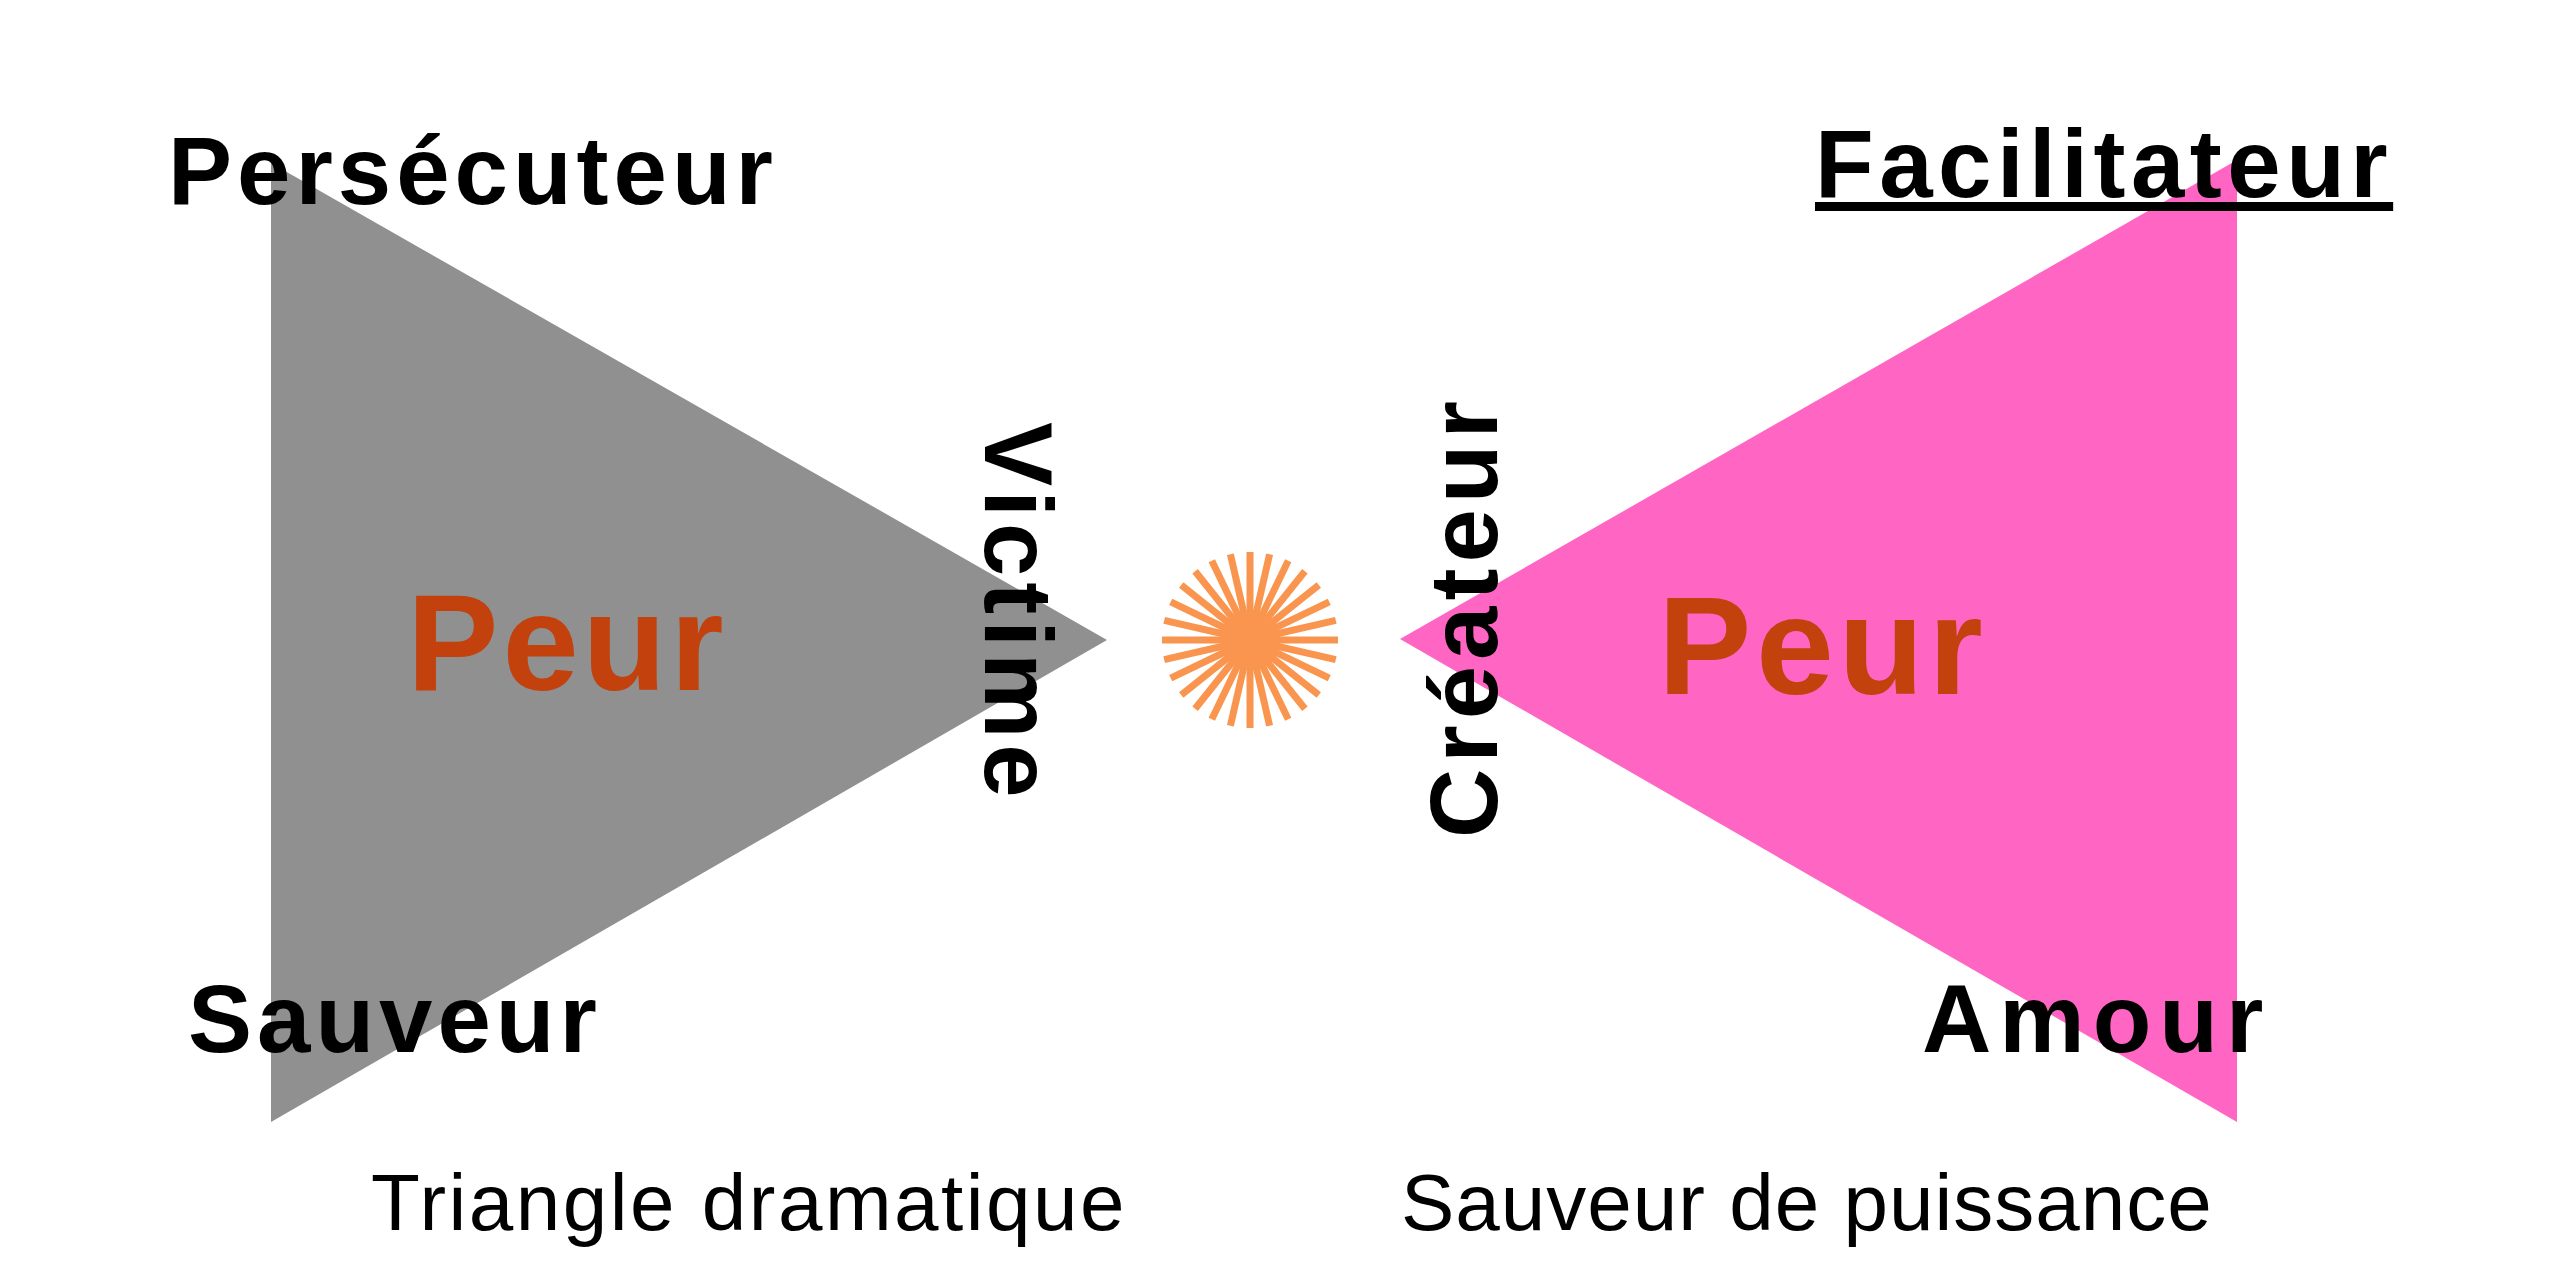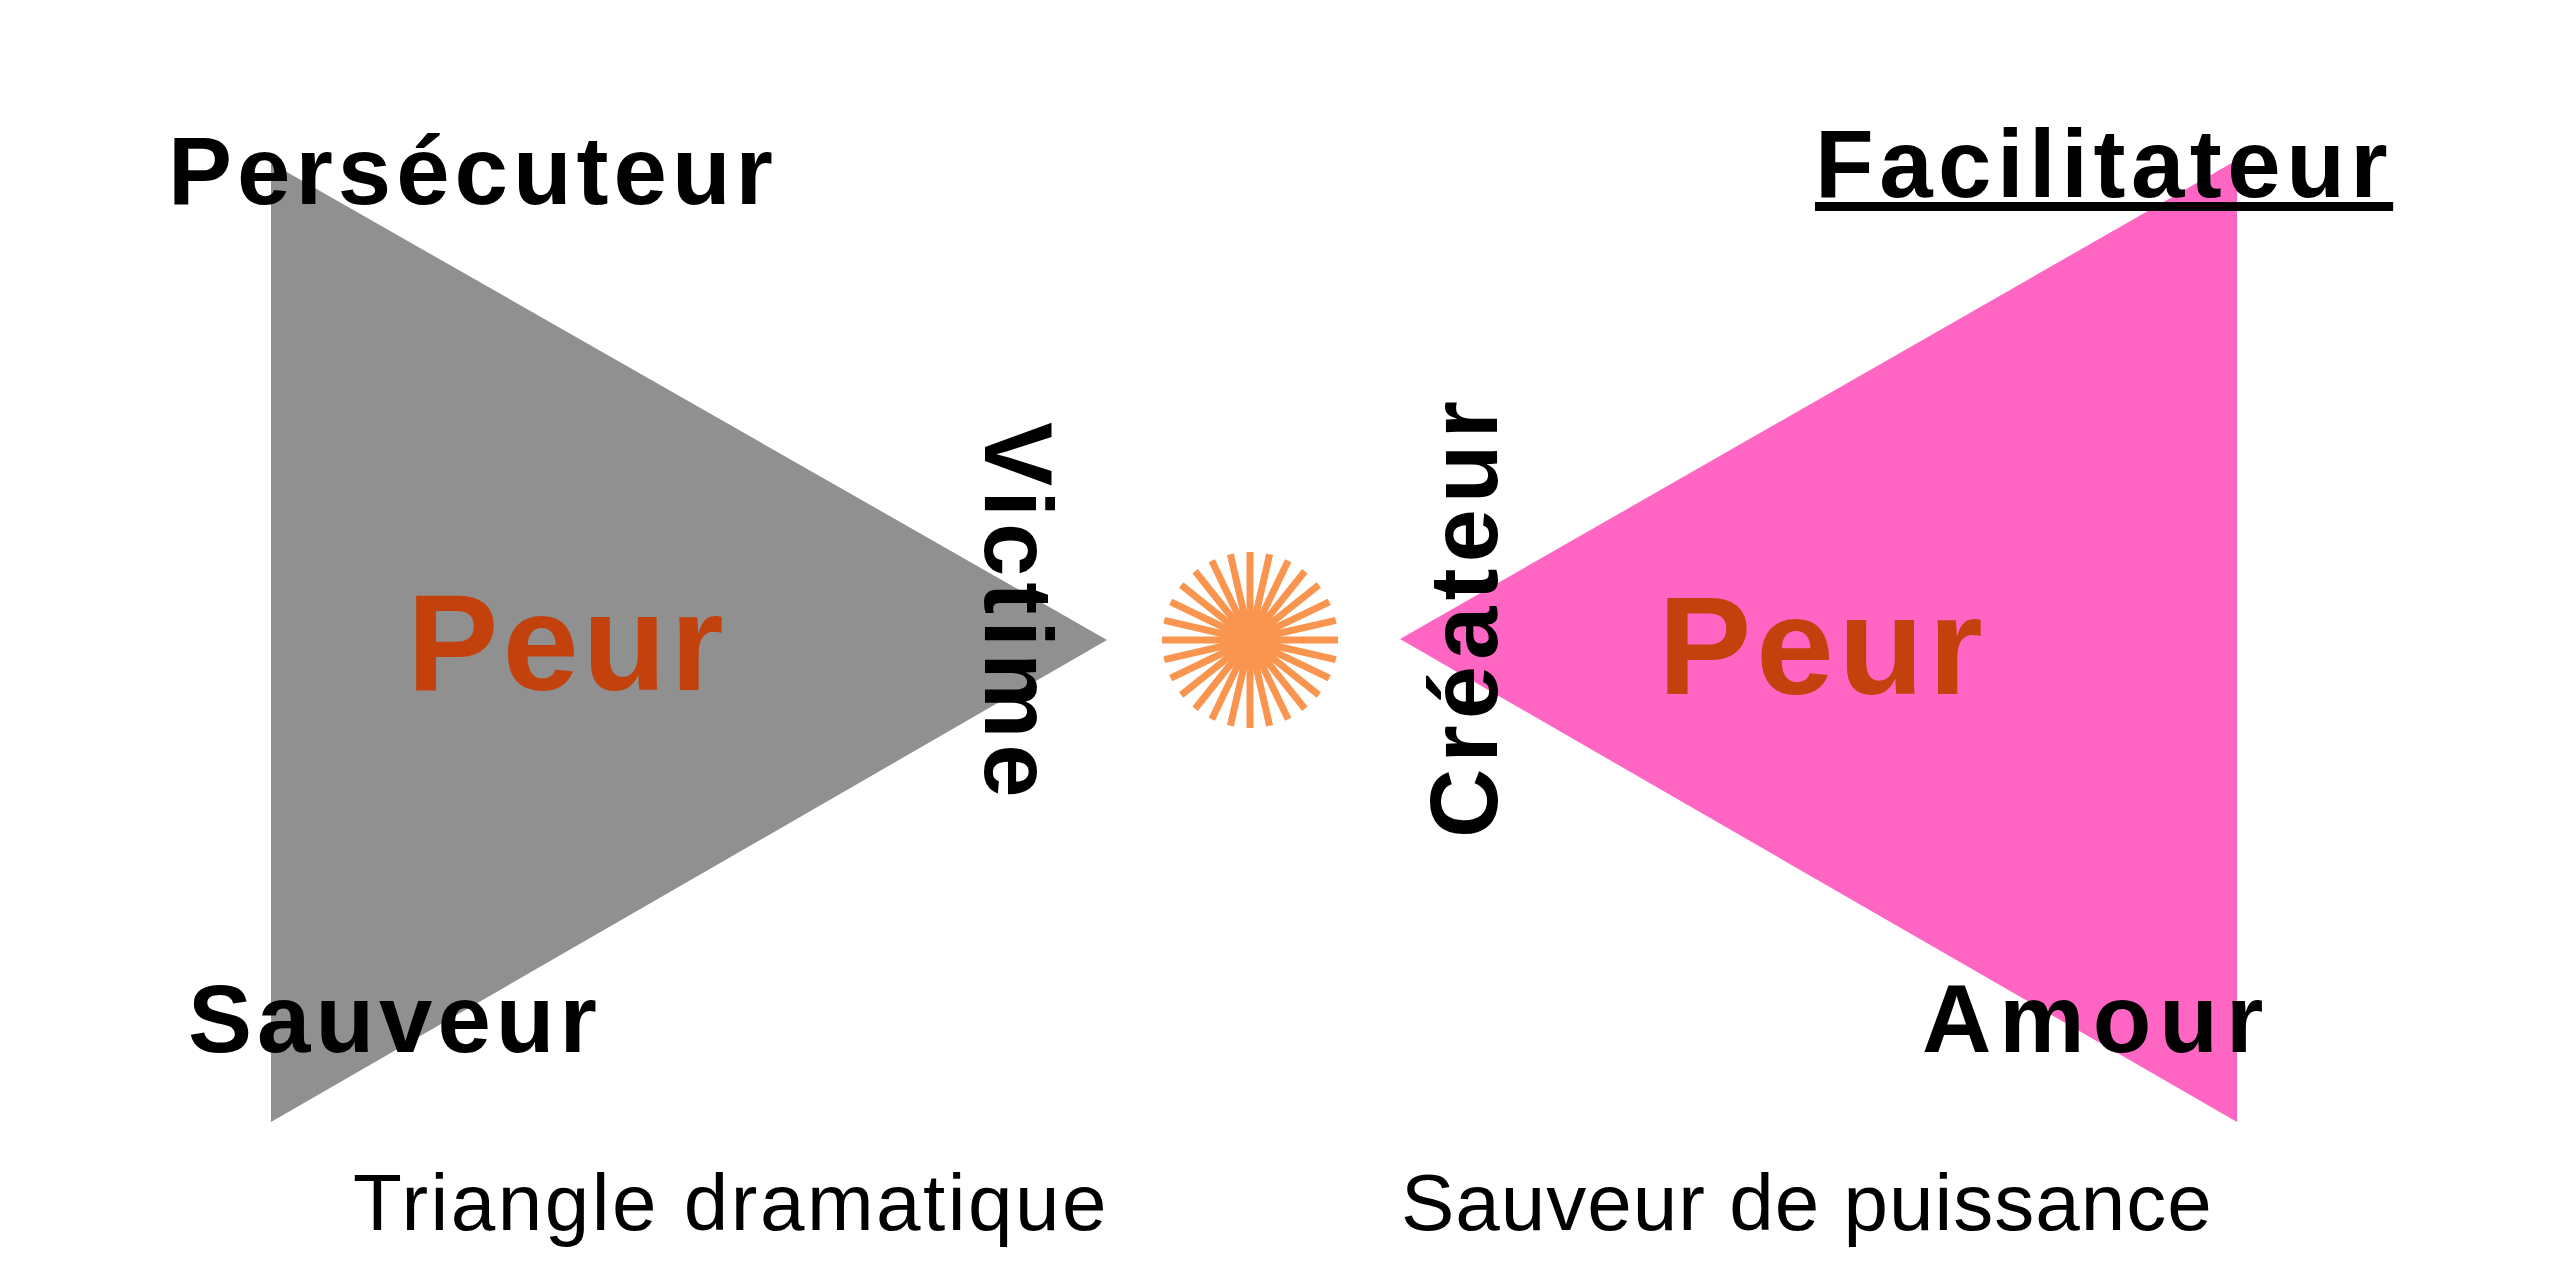--- a/index.html
+++ b/index.html
@@ -47,19 +47,19 @@
       <line x1="1250" y1="640" x2="1329.3" y2="601.8"></line>
       <line x1="1250" y1="640" x2="1335.8" y2="620.4"></line>
       <circle cx="1250" cy="640" r="30" stroke="none"></circle>
     </g>
 </svg>
 
 <div class="lbl" style="left:168px; top:123px; letter-spacing:5px;">Persécuteur</div>
 <div class="lbl" style="left:188px; top:971px; letter-spacing:5px;">Sauveur</div>
 <div class="lbl rot-cw" style="left:1066px; top:422px; letter-spacing:6px;">Victime</div>
 <div class="core" style="left:407px; top:574px; font-size:137px; line-height:137px; letter-spacing:4px;">Peur</div>
-<div class="cap" style="left:353px; top:1163px; letter-spacing:2.5px;">Triangle dramatique</div>
+<div class="cap" style="left:371px; top:1163px; letter-spacing:2.5px;">Triangle dramatique</div>
 
 <div class="lbl" style="left:1815px; top:116px; letter-spacing:5.5px;text-decoration:underline;">Facilitateur</div>
 <div class="lbl" style="left:1922px; top:971px; letter-spacing:8px;">Amour</div>
 <div class="lbl rot-ccw" style="left:1416px; top:838px; letter-spacing:6px;">Créateur</div>
 <div class="core" style="left:1658px; top:576px; font-size:140px; line-height:140px; letter-spacing:4.5px;">Peur</div>
 <div class="cap" style="left:1401px; top:1163px; letter-spacing:1px;">Sauveur de puissance</div>
 
 </body></html>

